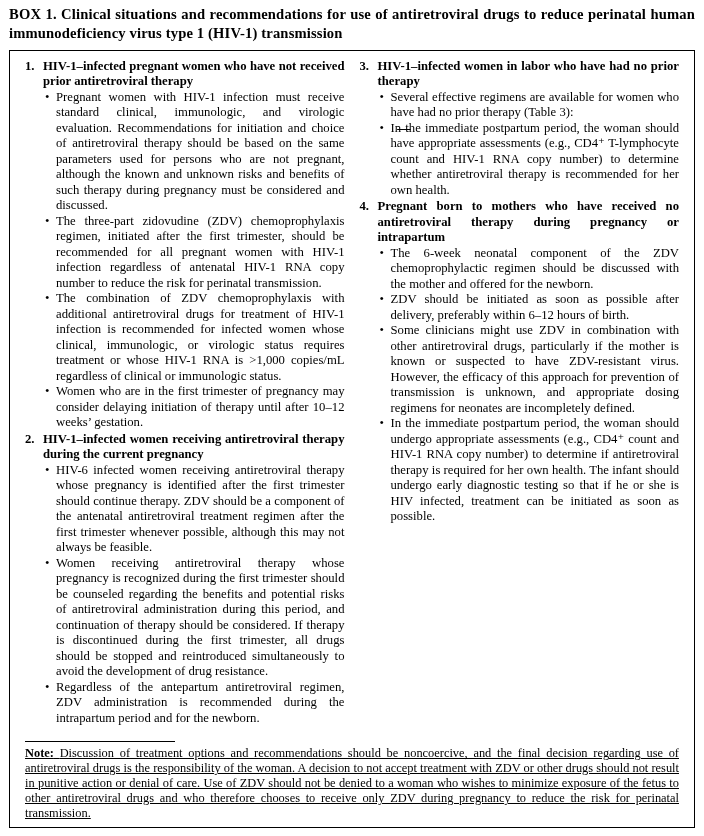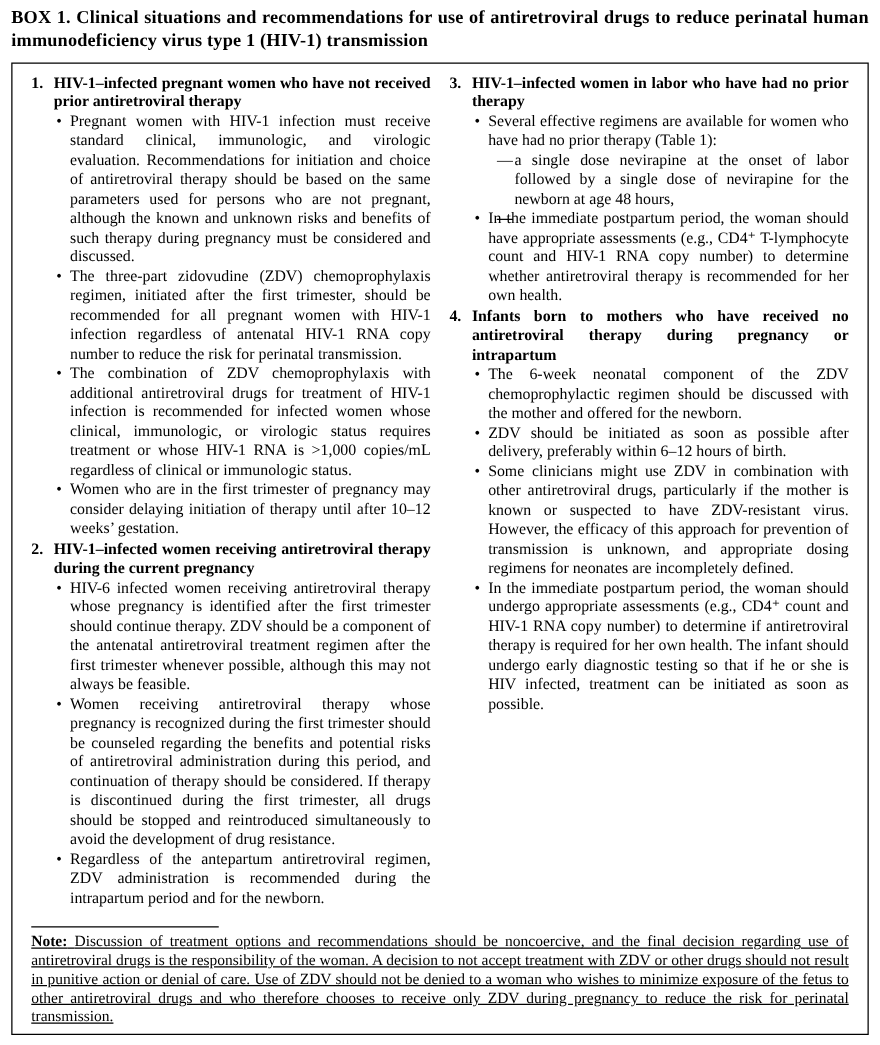--- a/index.html
+++ b/index.html
@@ -152,44 +152,43 @@
       </div>
 
       <div class="col">
 
         <div class="section">
           <div class="sec-heading">
             <span class="sec-num">3.</span><span>HIV-1–infected women in labor who have had no prior therapy</span>
           </div>
           <div class="bullet">
             <span class="marker">•</span>
-            <span>Several effective regimens are available for women who have had no prior therapy (Table 1):</span>
-            <div class="subitem">
-              <span class="sub-marker">—</span>
-              <span>a single dose nevirapine at the onset of labor followed by a single dose of nevirapine for the newborn at age 48 hours,</span>
+            <span>Several effective regimens are available for women who have had no prior therapy (Table 3):</span>
+            <div class="subitem">
+              <span class="sub-marker">—</span>
             </div>
             <div class="subitem">
               <span class="sub-marker">—</span>
             </div>
             <div class="subitem">
               <span class="sub-marker">—</span>
             </div>
             <div class="subitem">
               <span class="sub-marker">—</span>
             </div>
           </div>
           <div class="bullet">
             <span class="marker">•</span>
             <span>In the immediate postpartum period, the woman should have appropriate assessments (e.g., CD4⁺ T-lymphocyte count and HIV-1 RNA copy number) to determine whether antiretroviral therapy is recommended for her own health.</span>
           </div>
         </div>
 
         <div class="section">
           <div class="sec-heading">
-            <span class="sec-num">4.</span><span>Infants born to mothers who have received no antiretroviral therapy during pregnancy or intrapartum</span>
+            <span class="sec-num">4.</span><span>Pregnant born to mothers who have received no antiretroviral therapy during pregnancy or intrapartum</span>
           </div>
           <div class="bullet">
             <span class="marker">•</span>
             <span>The 6-week neonatal component of the ZDV chemoprophylactic regimen should be discussed with the mother and offered for the newborn.</span>
           </div>
           <div class="bullet">
             <span class="marker">•</span>
             <span>ZDV should be initiated as soon as possible after delivery, preferably within 6–12 hours of birth.</span>
           </div>
           <div class="bullet">

